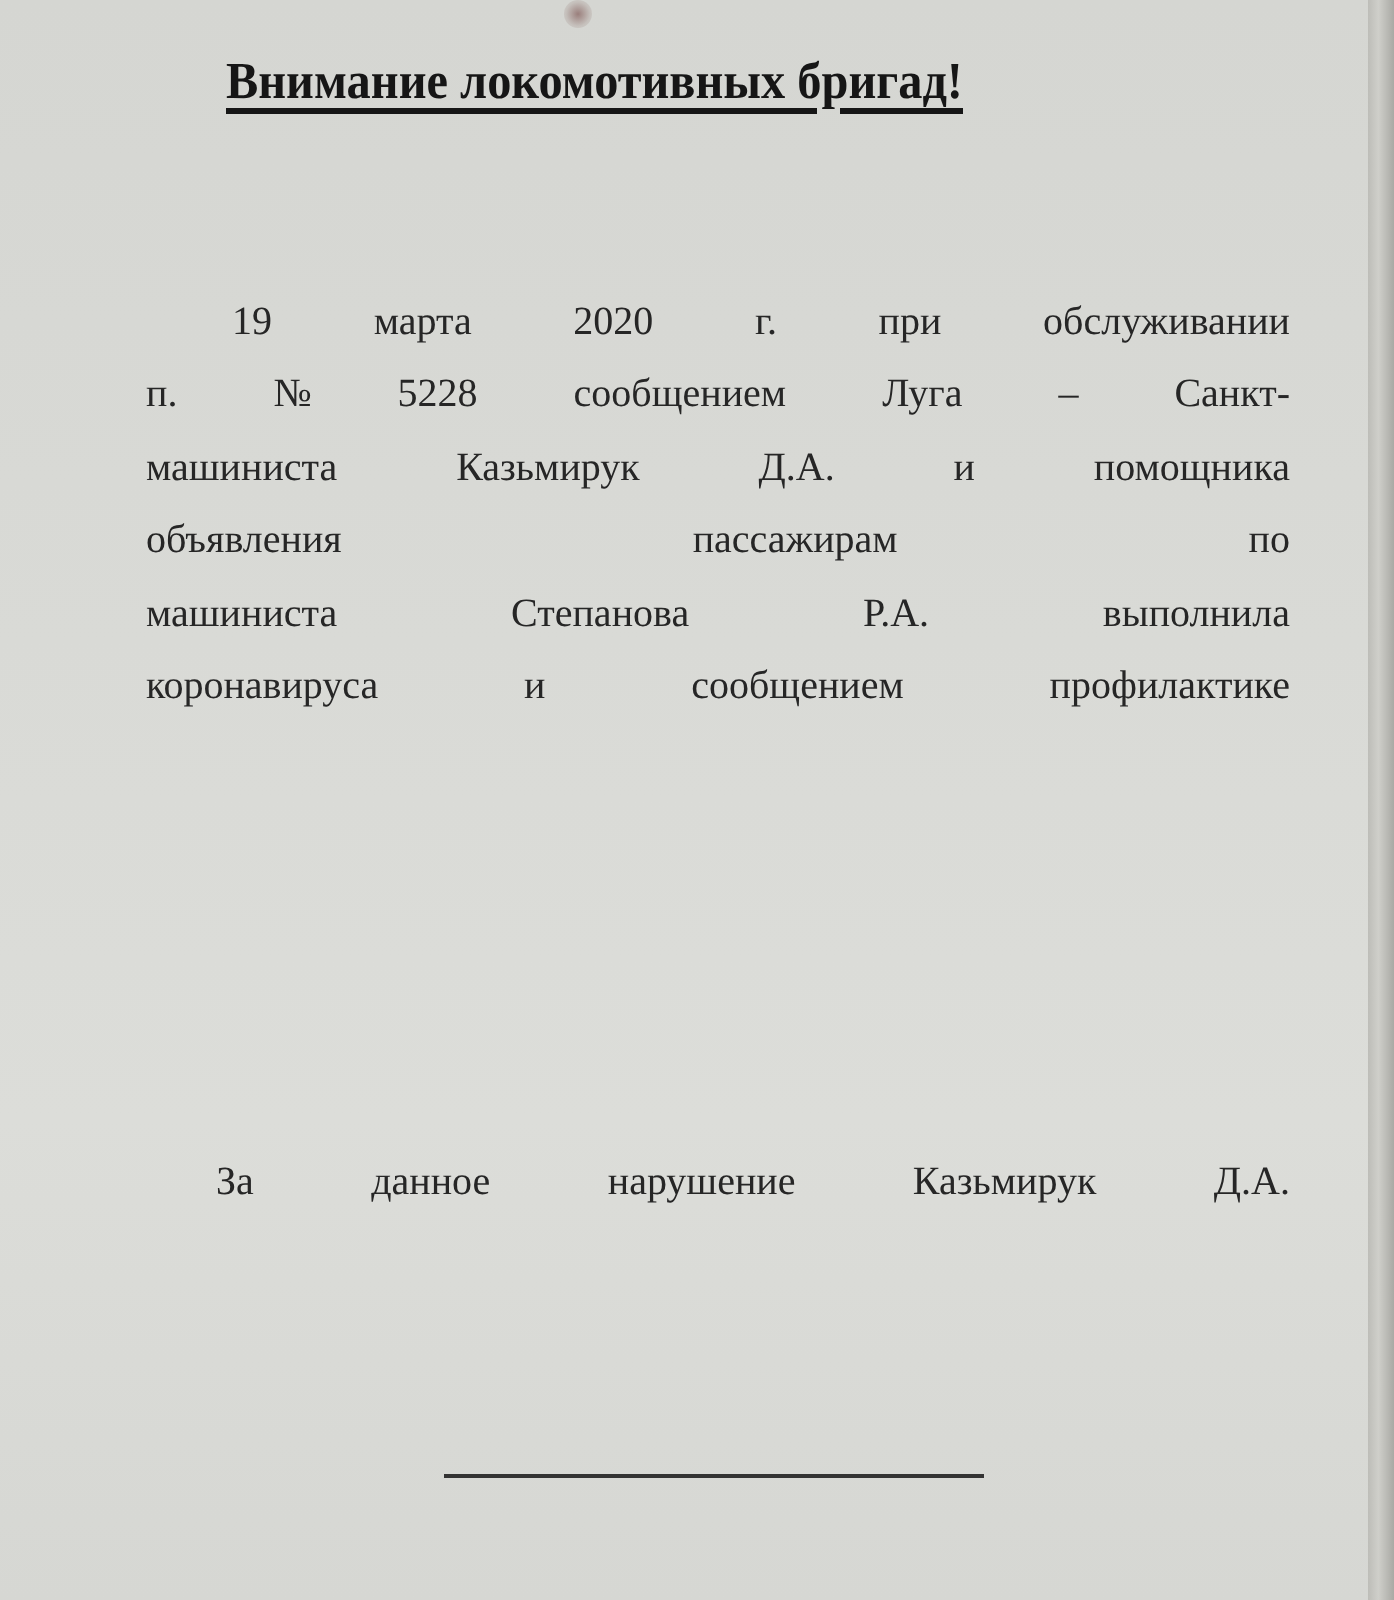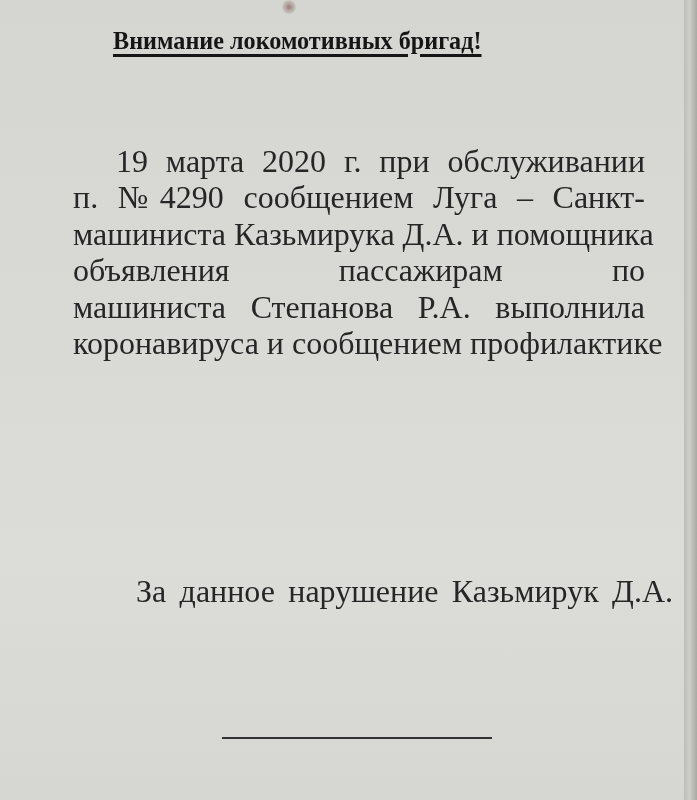--- a/index.html
+++ b/index.html
@@ -26,50 +26,50 @@
     .title {
       position: absolute; left: 113px; top: 26px;
       font-weight: bold; font-size: 26px; letter-spacing: 0px;
       text-decoration: underline; text-decoration-thickness: 3px; text-underline-offset: 5px;
       color: #161616;
       white-space: nowrap;
       transform: scaleX(0.93); transform-origin: left;
     }
     .para {
       position: absolute; left: 73px; width: 572px;
-      font-size: 32px; line-height: 36.4px;
+      font-size: 20px; line-height: 36.4px;
       text-align: justify;
       color: #262626;
     }
     .line {
       display: block; white-space: nowrap;
       text-align-last: justify; text-align: justify;
       width: 100%;
     }
     .line.last { text-align-last: left; }
     .line.indent { padding-left: 43px; width: calc(100% - 43px); }
     .p1 { top: 143px; }
-    .p2 { top: 573px; left: 65px; width: 580px; margin-left: 28px; }
+    .p2 { top: 573px; left: 65px; width: 580px; }
     .sigline {
       position: absolute; left: 222px; top: 737px; width: 270px; height: 2px;
       background: #333;
     }
   </style>
 </head>
 <body>
 
 <div class="paper">
   <div class="pin"></div>
 
   <div class="title">Внимание локомотивных бригад!</div>
 
   <div class="para p1">
     <span class="line indent">19 марта 2020 г. при обслуживании</span>
-    <span class="line">п. №4290 сообщением Луга – Санкт-</span>
-    <span class="line">машиниста Казьмирука Д.А. и помощника</span>
+    <span class="line">п. №5228 сообщением Луга – Санкт-</span>
+    <span class="line">машиниста Казьмирук Д.А. и помощника</span>
     <span class="line">объявления пассажирам по</span>
     <span class="line">машиниста Степанова Р.А. выполнила</span>
     <span class="line">коронавируса и сообщением профилактике</span>
   </div>
 
   <div class="para p2">
     <span class="line indent">За данное нарушение Казьмирук Д.А.</span>
   </div>
 
   <div class="sigline"></div>

